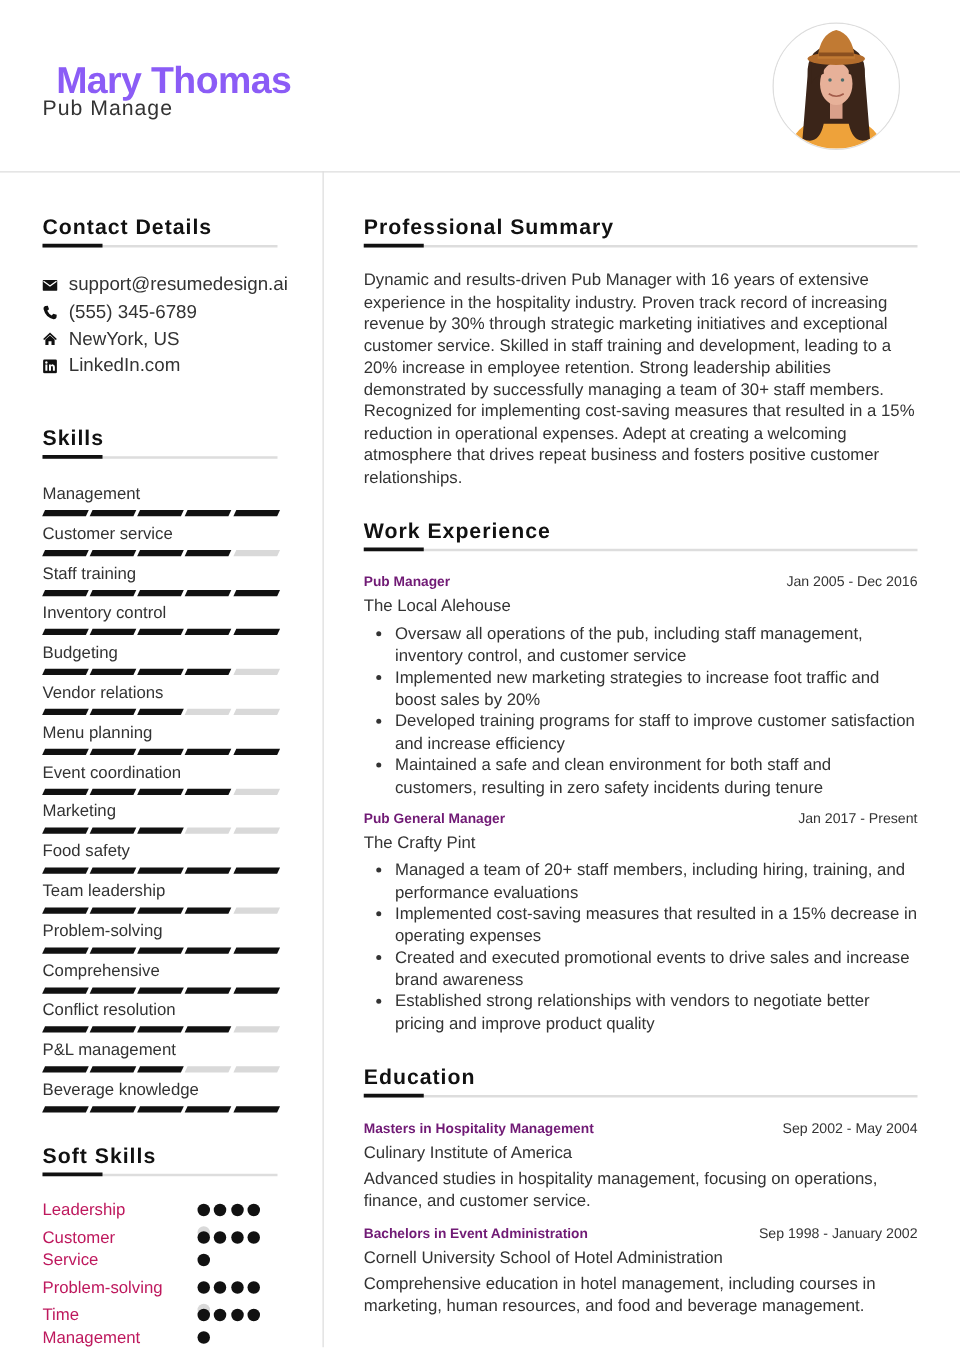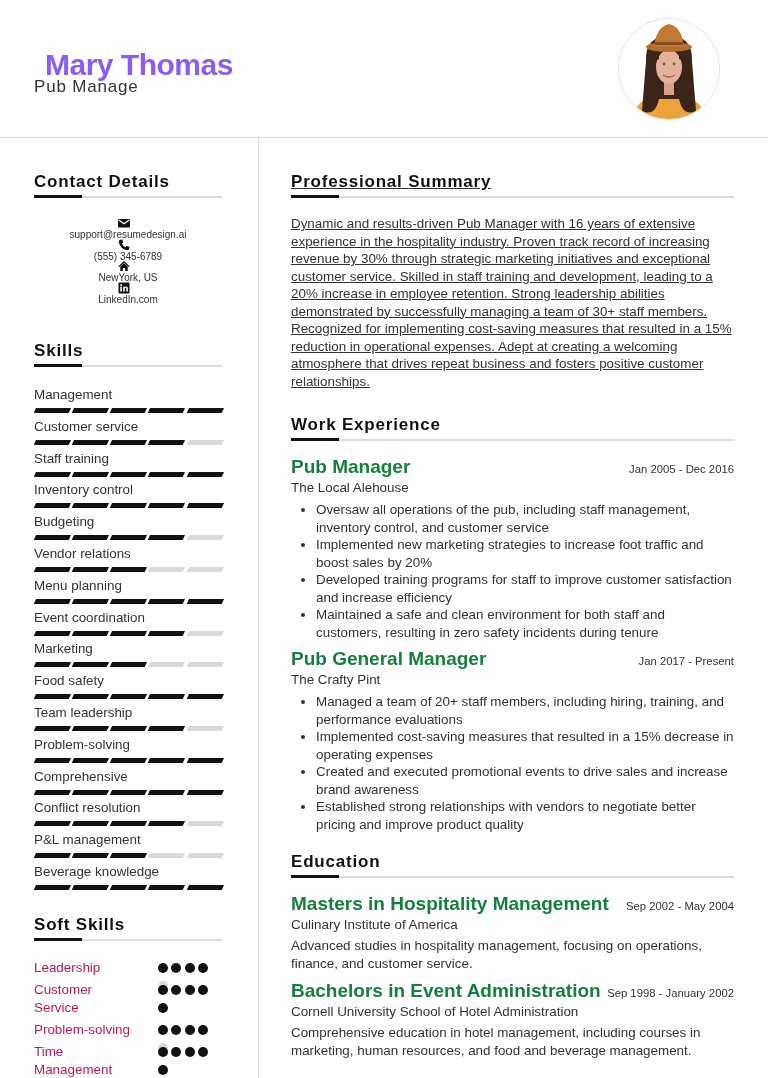--- a/index.html
+++ b/index.html
@@ -32,21 +32,21 @@
   .sec-head { position: relative; height: 43px; }
   .sec-title {
     font-size: 17px; line-height: 20px; font-weight: bold; letter-spacing: 0.8px;
     color: #111111; margin: 0;
   }
   .sec-rule { position: absolute; left: 0; right: 0; top: 24px; height: 1.5px; background: #dddddd; }
   .sec-accent { position: absolute; left: 0; top: 23px; width: 48px; height: 3px; background: #111111; }
 
   
   .contact-list { margin-top: 2px; }
-  .contact-item { display: flex; align-items: center; height: 21.7px; font-size: 10px; color: #333; flex-direction: column; }
+  .contact-item { display: flex; align-items: center; height: 21.7px; font-size: 15px; color: #333; }
   .contact-item .ic { width: 12px; height: 12px; margin-right: 9px; display: inline-flex; }
   .contact-item .ic svg { width: 12px; height: 12px; display: block; }
   .contact-item a { color: #333; text-decoration: none; }
 
   
   .skills-list { margin-top: 3px; }
   .skill-row { height: 31.8px; }
   .skill-label { font-size: 13.4px; line-height: 16px; color: #333; display: block; }
   .skill-bars { display: flex; justify-content: space-between; margin-top: 5px; width: 188px; padding-left: 1px; box-sizing: border-box; }
   .seg { width: 34.5px; height: 4.5px; transform: skewX(-25deg); background: #d9d9d9; }
@@ -56,21 +56,21 @@
   .soft-list { margin-top: 1px; }
   .soft-row { position: relative; margin-bottom: 4px; }
   .soft-label { display: block; width: 100px; font-size: 13.4px; line-height: 18px; color: #be185d; }
   .soft-dots { position: absolute; left: 124px; top: 4px; width: 54px; display: flex; flex-wrap: wrap; }
   .dot { width: 10px; height: 10px; border-radius: 50%; background: #d9d9d9; margin-right: 3.3px; margin-bottom: 8px; }
   .dot.on { background: #111111; }
 
   
   .para { font-size: 13.4px; line-height: 17.5px; color: #333; margin: 0; }
   .entry-top { display: flex; justify-content: space-between; align-items: baseline; line-height: 17.5px; }
-  .entry-title { font-size: 19px; font-weight: bold; color: #15803d; }
+  .entry-title { font-size: 11px; font-weight: bold; color: #701a75; }
   .entry-date { font-size: 11.3px; color: #333; }
   .entry-sub { font-size: 13.4px; line-height: 17.5px; color: #333; }
   .bullets { margin: 5px 0 0 0; padding-left: 25px; font-size: 13.4px; line-height: 17.5px; color: #333; }
   .bullets li { margin: 0; padding: 0; }
   .job + .job { margin-top: 9px; }
   .edu + .edu { margin-top: 10px; }
   .edu .para { margin-top: 4px; }
 </style>
 </head>
 <body>
@@ -359,21 +359,21 @@
           <span class="dot on"></span>
           <span class="dot on"></span>
           <span class="dot on"></span>
           <span class="dot on"></span>
           <span class="dot on"></span>
         </div>
       </div>
   </div>
 </section>
 
-<section class="section right" style="top:172px;text-decoration:underline;">
+<section class="section right" style="top:172px;">
   <div class="sec-head">
     <h2 class="sec-title">Professional Summary</h2>
     <div class="sec-rule"></div>
     <div class="sec-accent"></div>
   </div>
   <p class="para">Dynamic and results-driven Pub Manager with 16 years of extensive experience in the hospitality industry. Proven track record of increasing revenue by 30% through strategic marketing initiatives and exceptional customer service. Skilled in staff training and development, leading to a 20% increase in employee retention. Strong leadership abilities demonstrated by successfully managing a team of 30+ staff members. Recognized for implementing cost-saving measures that resulted in a 15% reduction in operational expenses. Adept at creating a welcoming atmosphere that drives repeat business and fosters positive customer relationships.</p>
 </section>
 
 <section class="section right" style="top:415px;">
   <div class="sec-head">

